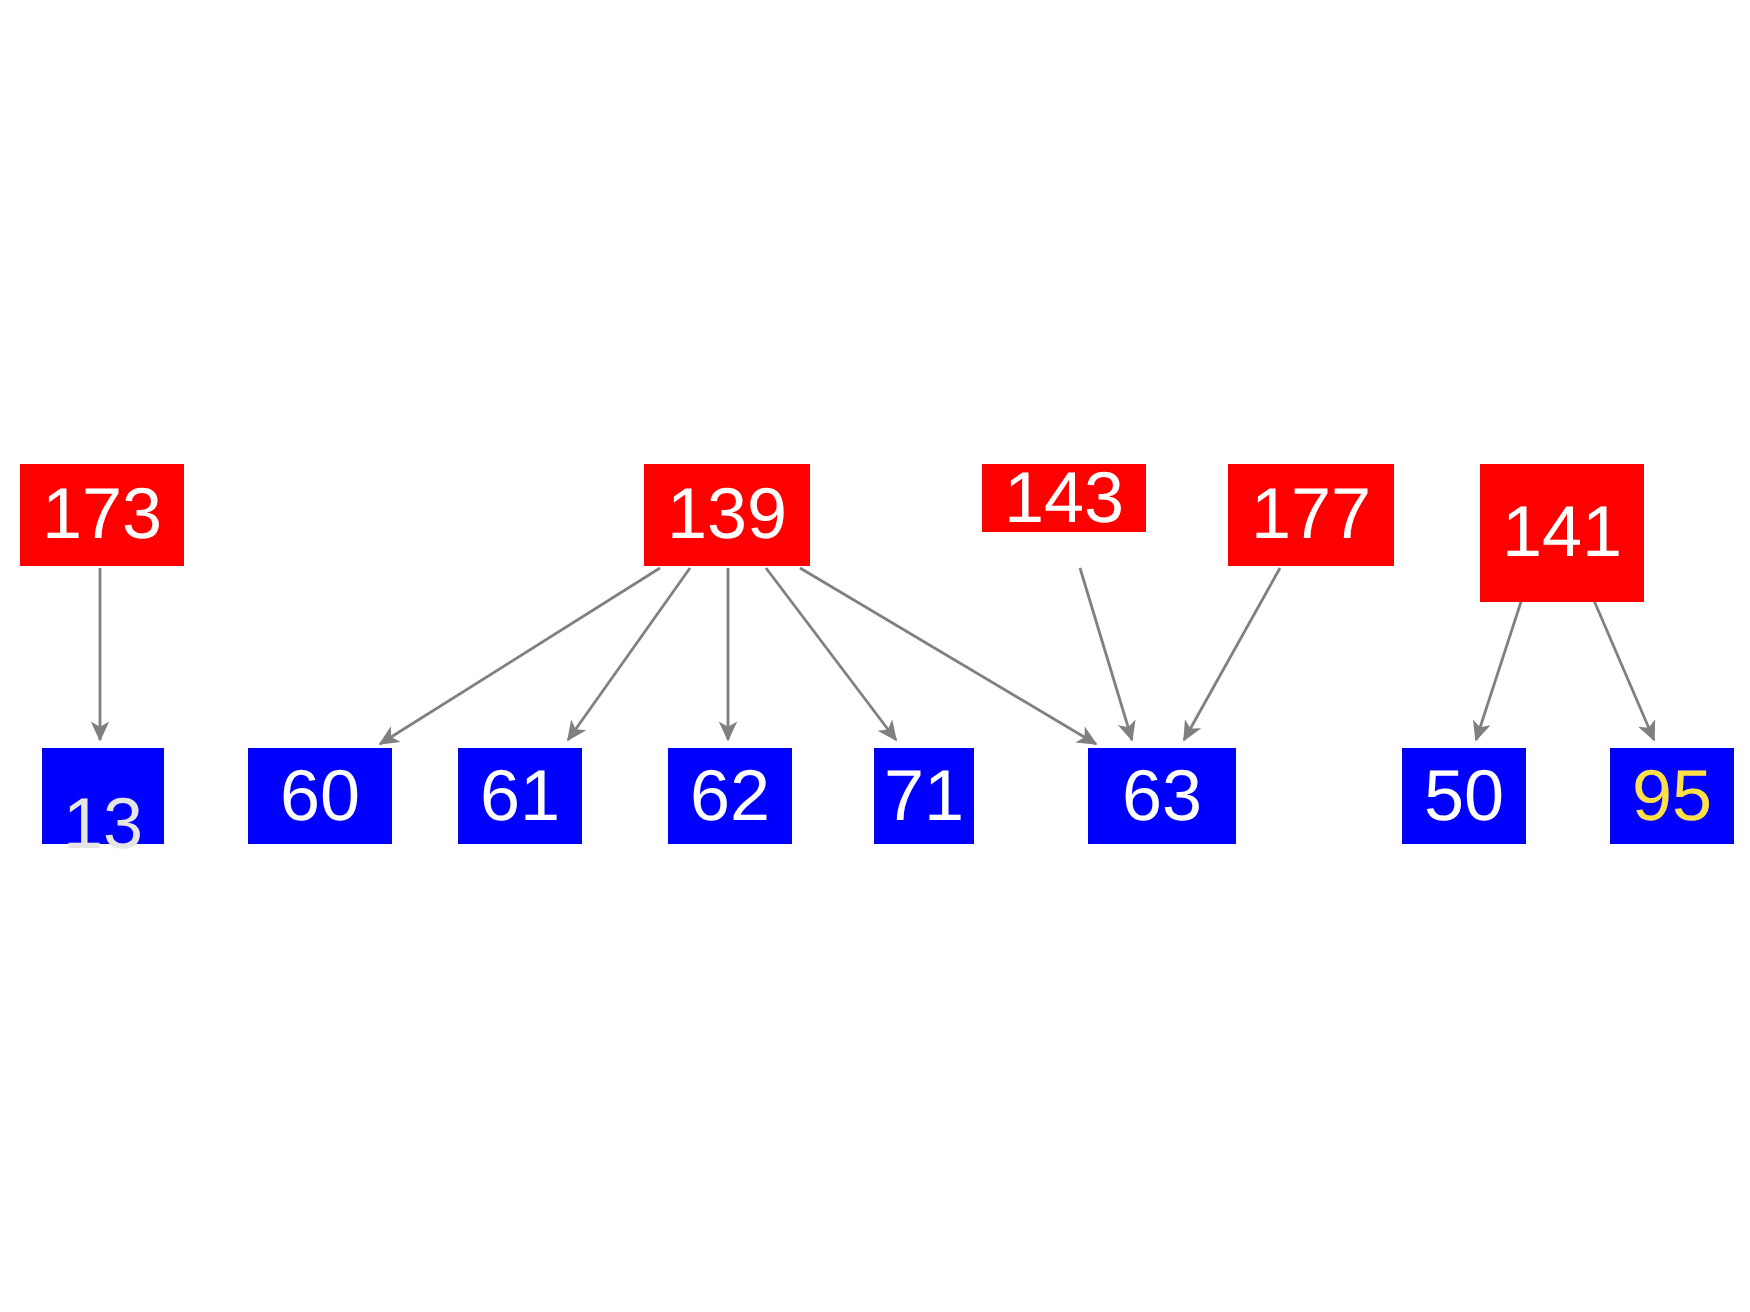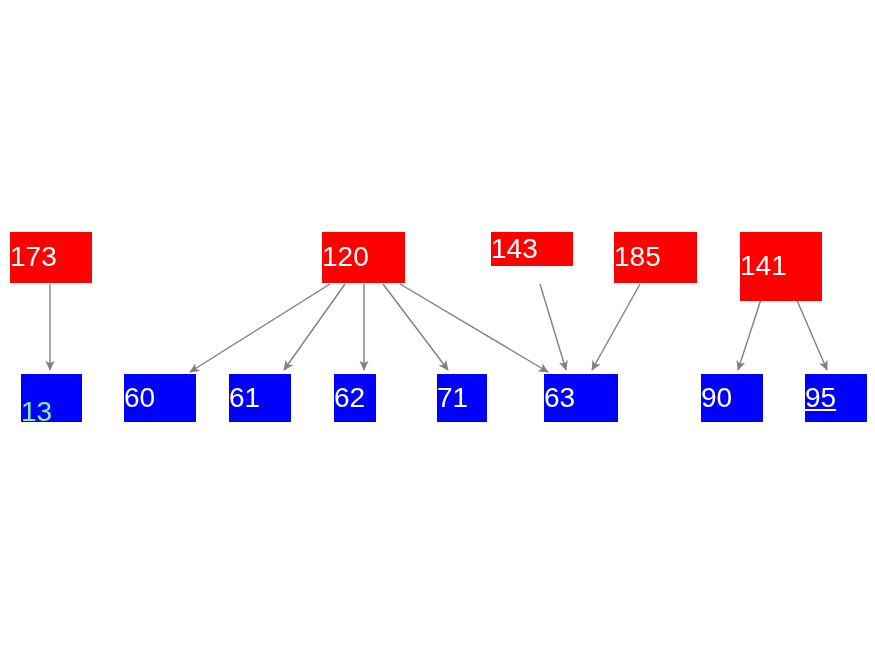--- a/index.html
+++ b/index.html
@@ -25,25 +25,25 @@
     left: 0;
     top: 0;
     width: 875px;
     height: 656px;
     pointer-events: none;
   }
   .node {
     position: absolute;
     display: flex;
     align-items: center;
-    justify-content: flex-start;
+    justify-content: center;
     box-sizing: border-box;
     color: #ffffff;
     font-family: "Liberation Sans", sans-serif;
-    font-size: 28px;
+    font-size: 36px;
     line-height: 1;
     letter-spacing: 0px;
     user-select: none;
   }
   .node-label {
     display: block;
     margin-top: -1px;
   }
 </style>
 </head>
@@ -67,50 +67,50 @@
       <line x1="640" y1="284" x2="592" y2="370" stroke="#808080" stroke-width="1.4" marker-end="url(#arrowhead)"></line>
       <line x1="766" y1="284" x2="738" y2="370" stroke="#808080" stroke-width="1.4" marker-end="url(#arrowhead)"></line>
       <line x1="790" y1="284" x2="827" y2="370" stroke="#808080" stroke-width="1.4" marker-end="url(#arrowhead)"></line>
     </svg>
 
   <div id="node-layer">
       <div class="node" style="left: 10px; top: 232px; width: 82px; height: 51px; background: rgb(255, 0, 0);">
         <span class="node-label" style="color: rgb(255, 255, 255);">173</span>
       </div>
       <div class="node" style="left: 322px; top: 232px; width: 83px; height: 51px; background: rgb(255, 0, 0);">
-        <span class="node-label" style="color: rgb(255, 255, 255);">120</span>
+        <span class="node-label" style="color: rgb(255, 255, 255);">139</span>
       </div>
       <div class="node" style="left: 491px; top: 232px; width: 82px; height: 34px; background: rgb(255, 0, 0);">
         <span class="node-label" style="color: rgb(255, 255, 255);">143</span>
       </div>
       <div class="node" style="left: 614px; top: 232px; width: 83px; height: 51px; background: rgb(255, 0, 0);">
-        <span class="node-label" style="color: rgb(255, 255, 255);">185</span>
+        <span class="node-label" style="color: rgb(255, 255, 255);">177</span>
       </div>
       <div class="node" style="left: 740px; top: 232px; width: 82px; height: 69px; background: rgb(255, 0, 0);">
         <span class="node-label" style="color: rgb(255, 255, 255);">141</span>
       </div>
       <div class="node" style="left: 21px; top: 374px; width: 61px; height: 48px; background: rgb(0, 0, 255);">
-        <span class="node-label" style="color: #86efac; margin-top: 28px;">13</span>
+        <span class="node-label" style="color: #e5e5e5; margin-top: 28px;">13</span>
       </div>
       <div class="node" style="left: 124px; top: 374px; width: 72px; height: 48px; background: rgb(0, 0, 255);">
         <span class="node-label" style="color: rgb(255, 255, 255);">60</span>
       </div>
       <div class="node" style="left: 229px; top: 374px; width: 62px; height: 48px; background: rgb(0, 0, 255);">
         <span class="node-label" style="color: rgb(255, 255, 255);">61</span>
       </div>
-      <div class="node" style="left: 334px; top: 374px; width: 42px; height: 48px; background: rgb(0, 0, 255);">
+      <div class="node" style="left: 334px; top: 374px; width: 62px; height: 48px; background: rgb(0, 0, 255);">
         <span class="node-label" style="color: rgb(255, 255, 255);">62</span>
       </div>
       <div class="node" style="left: 437px; top: 374px; width: 50px; height: 48px; background: rgb(0, 0, 255);">
         <span class="node-label" style="color: rgb(255, 255, 255);">71</span>
       </div>
       <div class="node" style="left: 544px; top: 374px; width: 74px; height: 48px; background: rgb(0, 0, 255);">
         <span class="node-label" style="color: rgb(255, 255, 255);">63</span>
       </div>
       <div class="node" style="left: 701px; top: 374px; width: 62px; height: 48px; background: rgb(0, 0, 255);">
-        <span class="node-label" style="color: rgb(255, 255, 255);">90</span>
+        <span class="node-label" style="color: rgb(255, 255, 255);">50</span>
       </div>
       <div class="node" style="left: 805px; top: 374px; width: 62px; height: 48px; background: rgb(0, 0, 255);">
-        <span class="node-label" style="color: #ffffff; text-decoration: underline;">95</span>
+        <span class="node-label" style="color: #fde047;">95</span>
       </div>
     </div>
 
 </div>
 
 </body></html>

